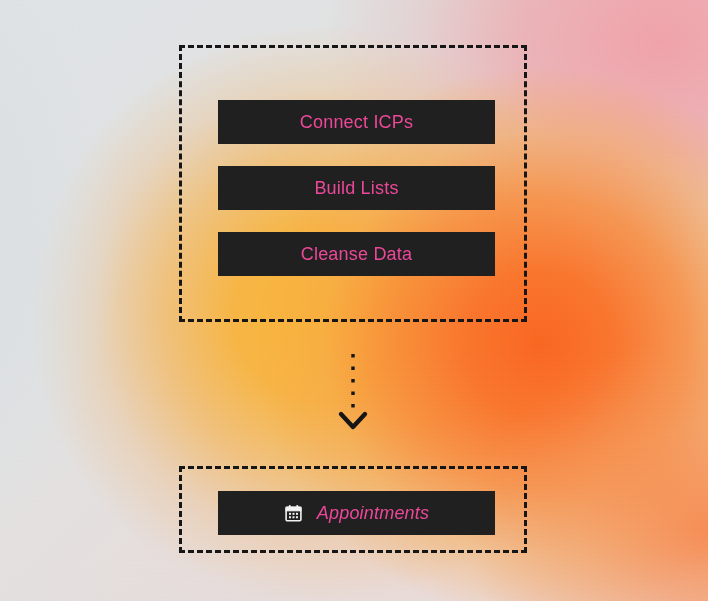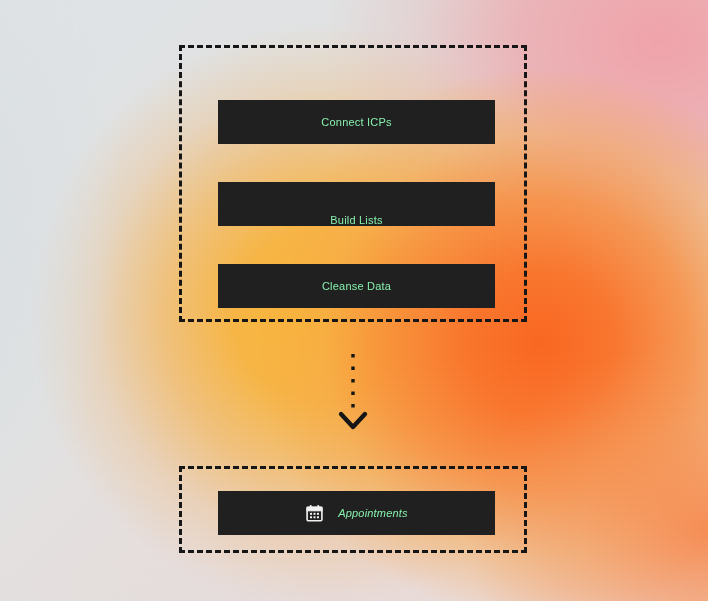--- a/index.html
+++ b/index.html
@@ -137,30 +137,30 @@
     width: 277px;
     height: 44px;
     background: #202020;
     display: flex;
     align-items: center;
     justify-content: center;
     gap: 14px;
   }
 
   .node-label {
-    color: #86efac;
-    font-size: 11px;
+    color: #ec4899;
+    font-size: 18px;
     letter-spacing: 0.2px;
     line-height: 1;
     white-space: nowrap;
   }
 
   #node-connect-icps  { top: 52px; }
-  #node-build-lists   { top: 134px; align-items: flex-end; }
-  #node-cleanse-data  { top: 184px; margin-top: 32px; }
+  #node-build-lists   { top: 118px; }
+  #node-cleanse-data  { top: 184px; }
   #node-appointments  { top: 22px; font-style: italic; }
 
   .node-icon {
     display: inline-flex;
     align-items: center;
     justify-content: center;
     width: 19px;
     height: 19px;
     flex: 0 0 auto;
   }

